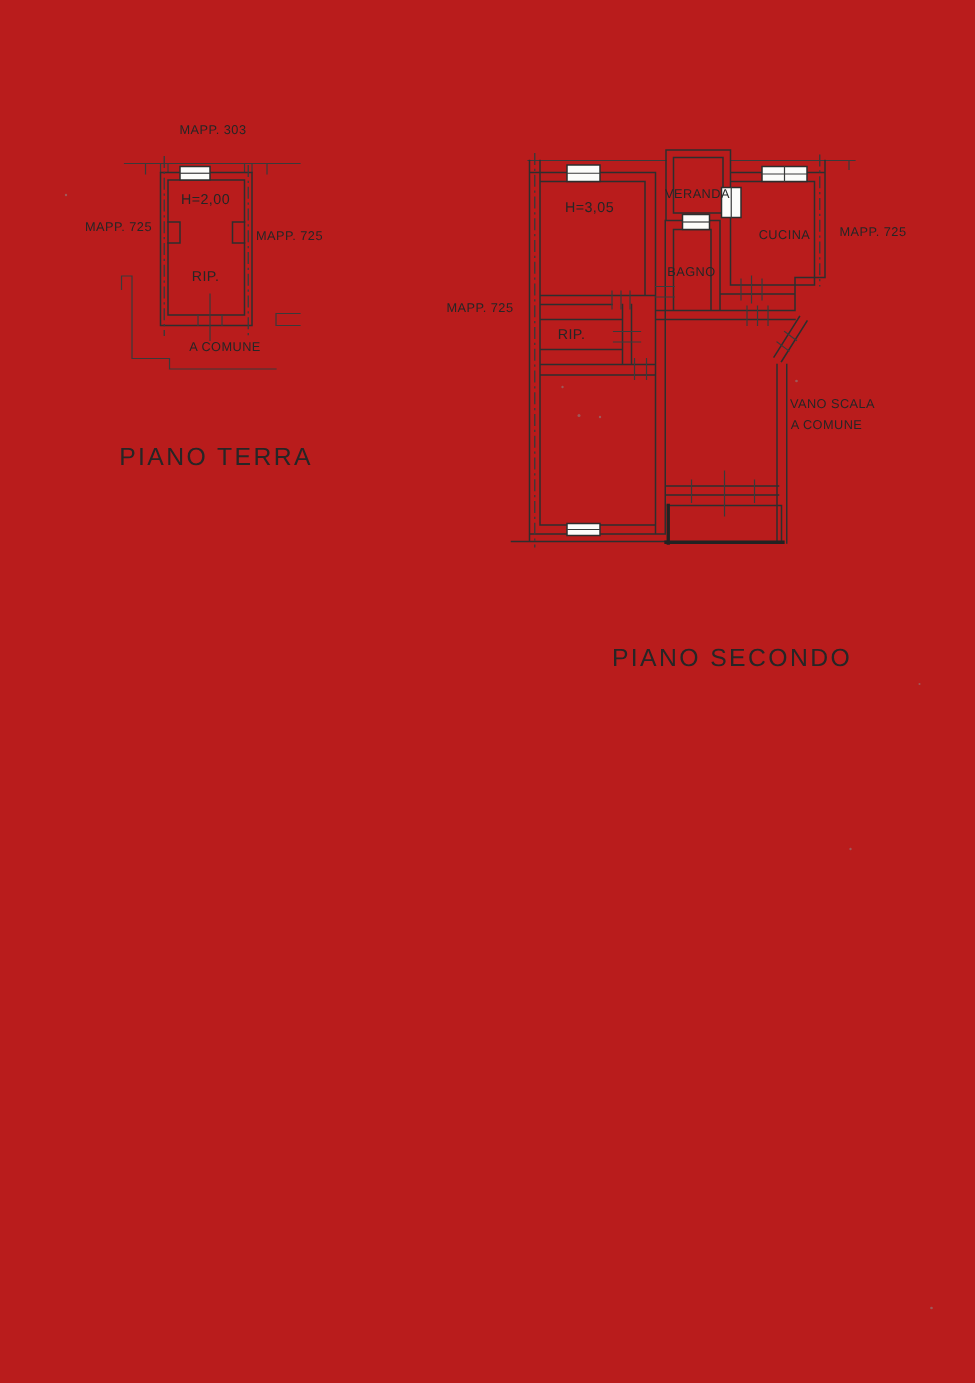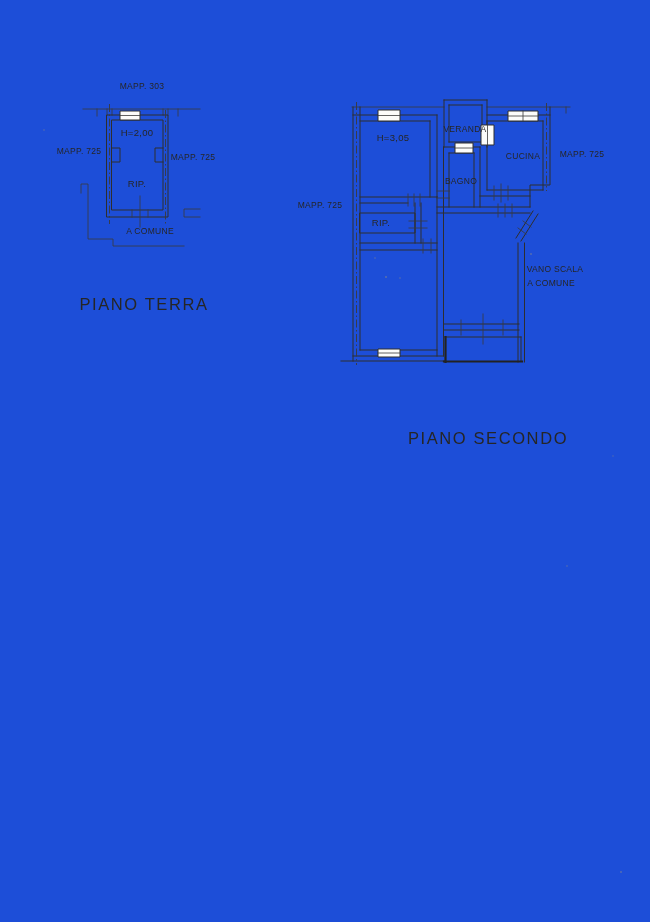--- a/index.html
+++ b/index.html
@@ -1,20 +1,20 @@
 <!DOCTYPE html>
 <html><head>
 <meta charset="utf-8">
 <style>
   html,body{margin:0;padding:0;background:#e8e8e8;}
   .page{
     position:relative;
     width:650px;height:922px;
     margin:0 auto;
-    background:#1d4ed8;
+    background:#b91c1c;
     overflow:hidden;
     font-family:"Liberation Sans", sans-serif;
   }
   svg{position:absolute;left:0;top:0;}
   .ink{stroke:#2e2e2e;fill:none;stroke-width:1;stroke-linecap:square;}
   .ink-thin{stroke:#3a3a3a;fill:none;stroke-width:.8;stroke-linecap:square;}
   .ink-thick{stroke:#222;fill:none;stroke-width:2.2;stroke-linecap:square;}
   .parcel{stroke:#3a3a3a;fill:none;stroke-width:.9;stroke-dasharray:8 2.5 1.5 2.5;}
   .winfill{fill:#fcfcfa;stroke:#2e2e2e;stroke-width:1;}
   .lbl{fill:#262626;font-family:"Liberation Sans",sans-serif;letter-spacing:.3px;}

